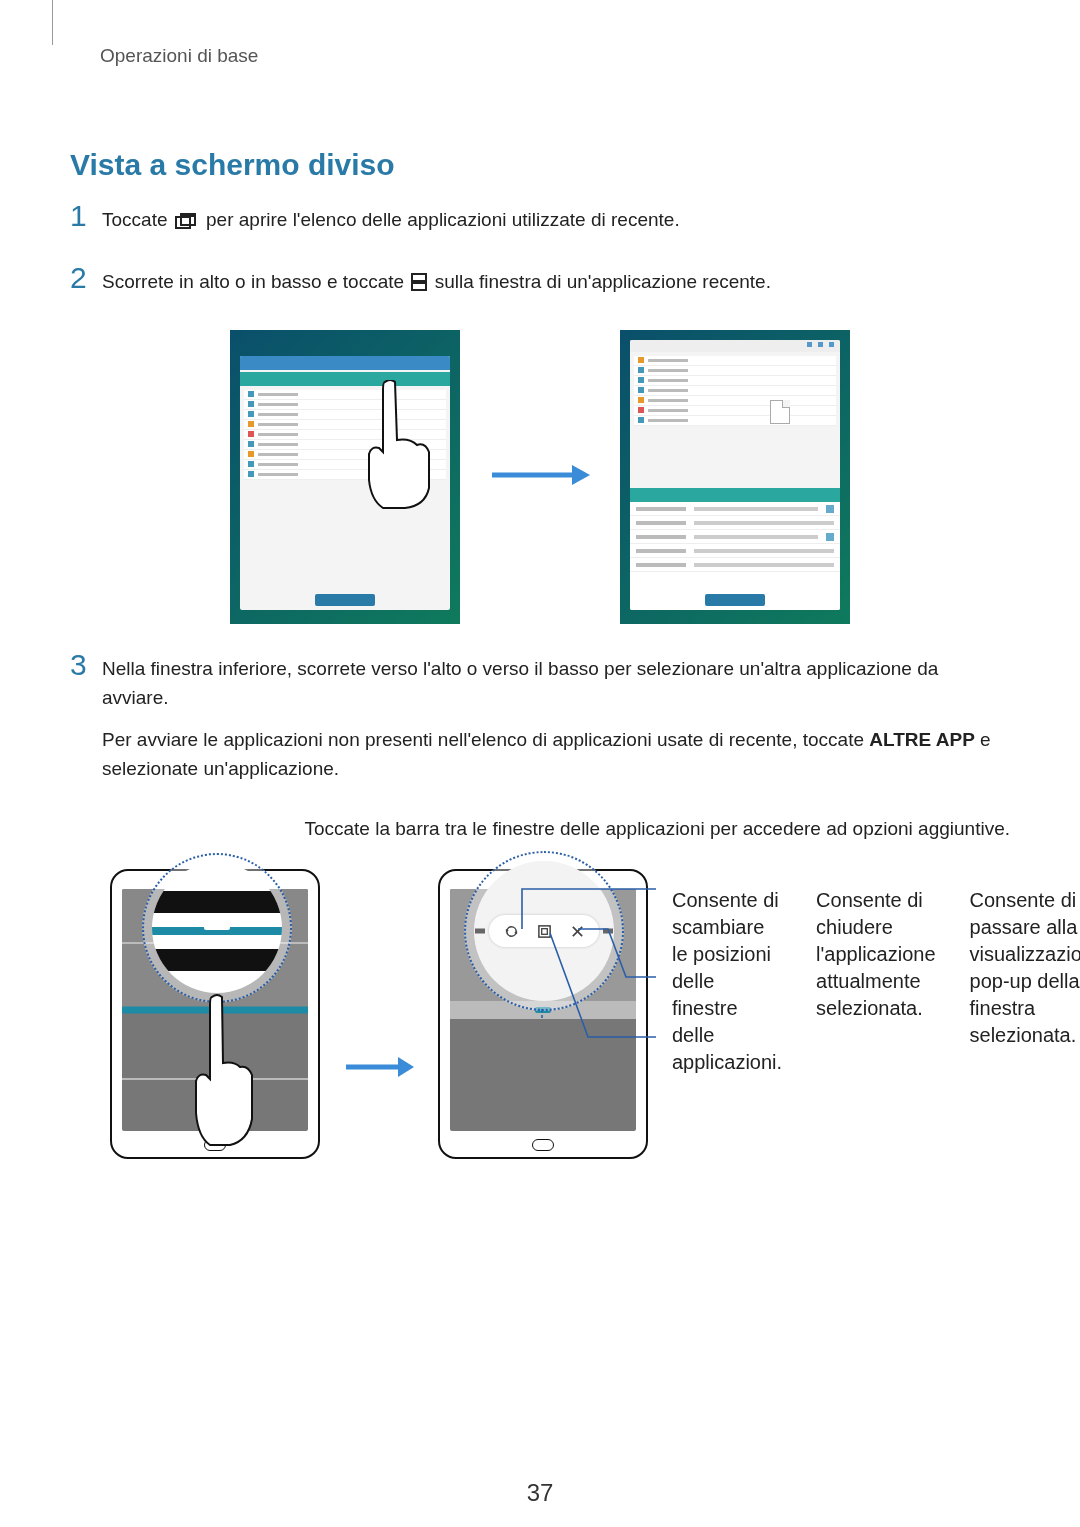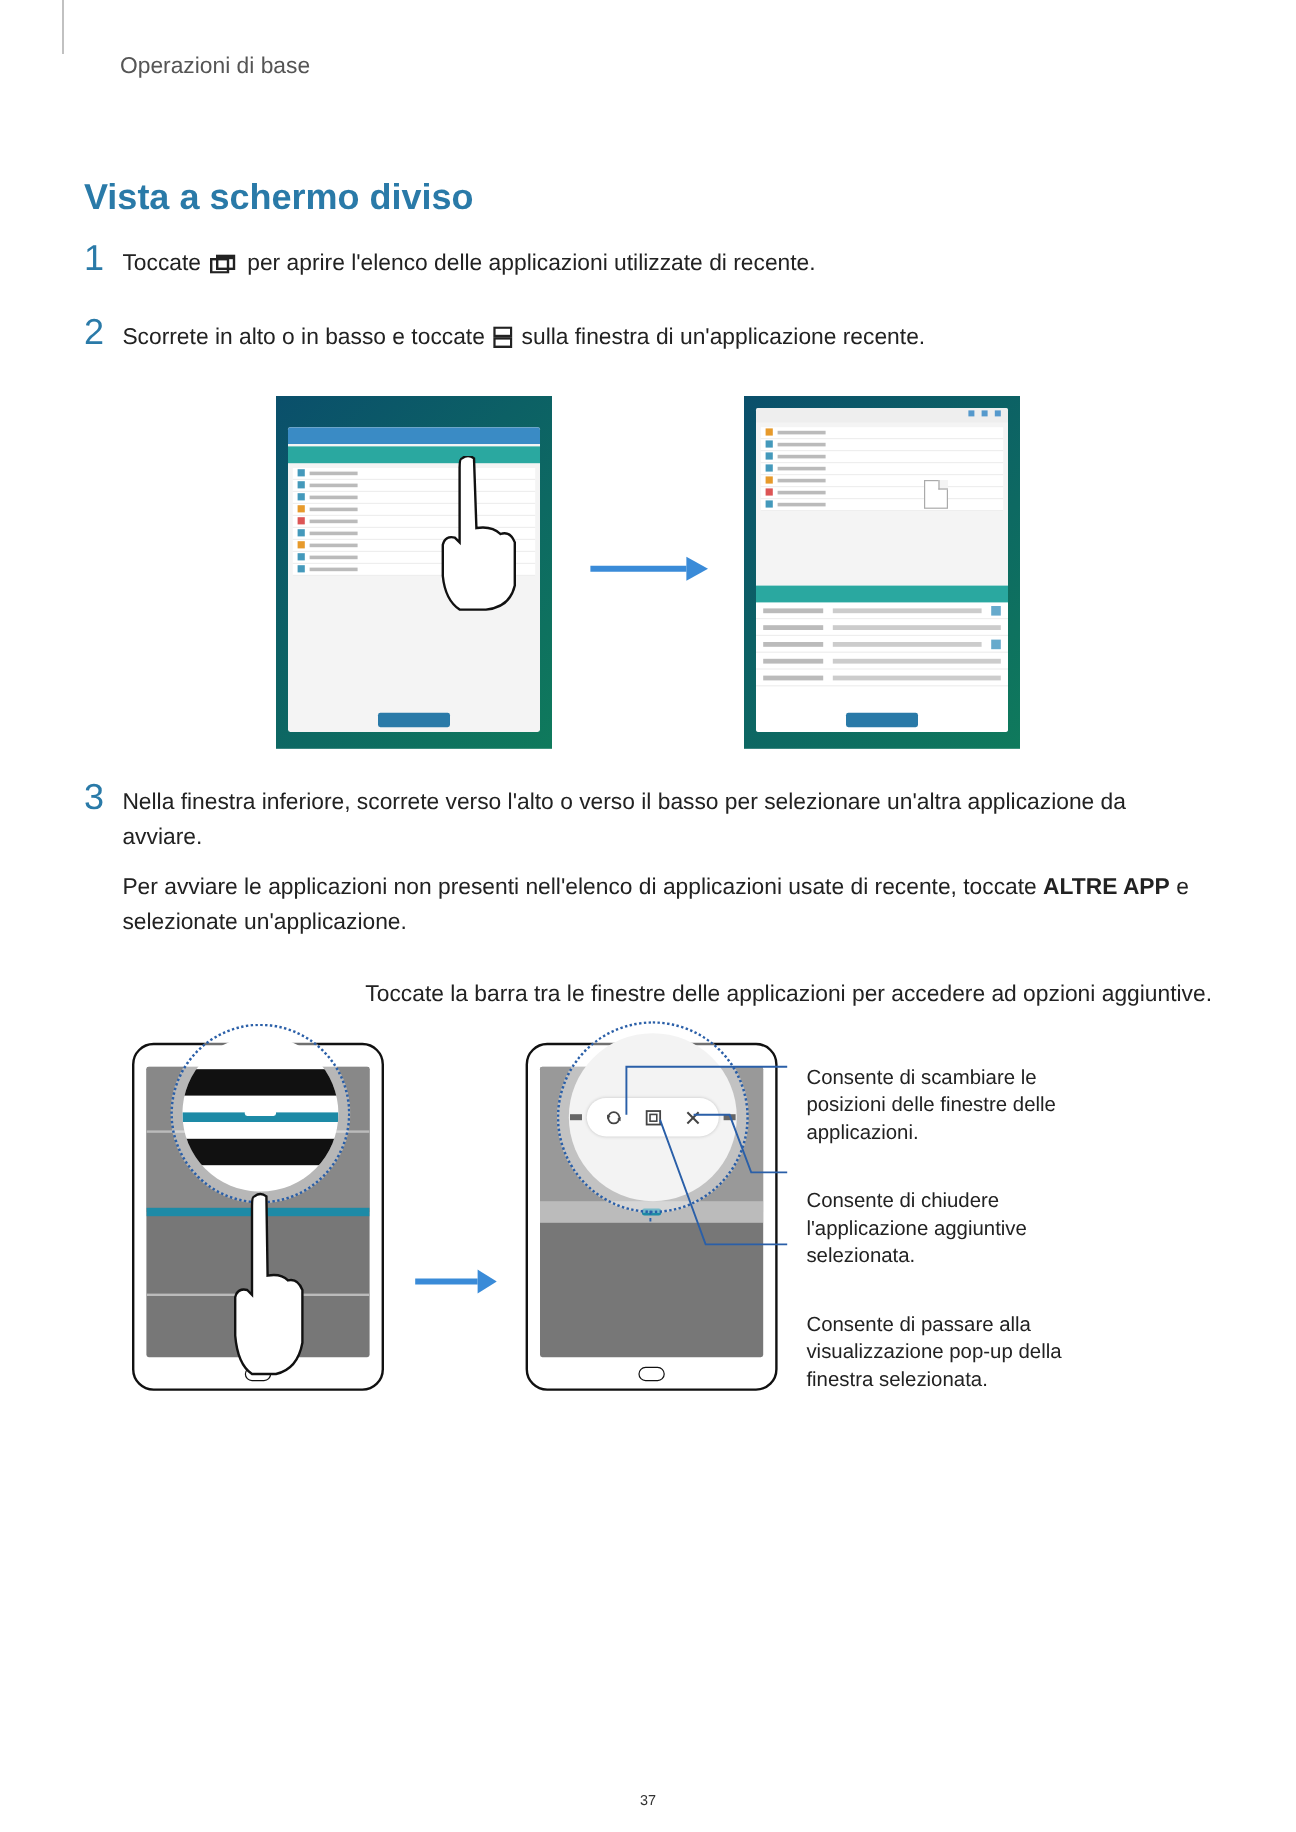--- a/index.html
+++ b/index.html
@@ -197,39 +197,39 @@
     position:relative;
   }
   .pill-ic{width:15px;height:15px;}
   .pill::before,.pill::after{content:"";position:absolute;width:10px;height:5px;background:#666;top:50%;transform:translateY(-50%);}
   .pill::before{left:-14px;}
   .pill::after{right:-14px;}
   .tablet.right .divider-strip{position:absolute;left:0;right:0;top:50%;height:18px;background:#bbb;transform:translateY(-50%);}
   .tablet.right .divider-strip .grip{position:absolute;left:50%;top:50%;width:16px;height:6px;background:#1d8aa6;border-radius:2px;transform:translate(-50%,-50%);}
   
   .callouts {
-    font-size:17px;
+    font-size:20px;
     line-height:1.35;
     color:#222;
     display:flex;
-    flex-direction:column;
+    flex-direction:row;
     gap:34px;
     padding-top:18px;
     max-width: 250px;
   }
   
   .arrow-mid { align-self:center; margin-top:110px; flex-shrink:0;}
   .arrow-mid svg{width:70px;height:26px;}
   
   .page-num {
     position:absolute;
     bottom:20px;
     left:50%;
     transform:translateX(-50%);
-    font-size:12px;
+    font-size:24px;
     color:#333;
   }
 </style>
 </head>
 <body>
 
 <div class="page">
   <div class="left-rule"></div>
   <div class="header-label">Operazioni di base</div>
 
@@ -477,19 +477,19 @@
       <svg style="position:absolute;left:0;top:0;width:230px;height:300px;pointer-events:none;">
         <path d="M84 60 L84 20 L218 20" fill="none" stroke="#2a5fa8" stroke-width="1.6"></path>
         <path d="M140 60 L170 60 L188 108 L218 108" fill="none" stroke="#2a5fa8" stroke-width="1.6"></path>
         <path d="M112 64 L150 168 L218 168" fill="none" stroke="#2a5fa8" stroke-width="1.6"></path>
         <path d="M104 140 L104 152" fill="none" stroke="#2a5fa8" stroke-width="1.6" stroke-dasharray="3 3"></path>
       </svg>
     </div>
 
     <div class="callouts">
       <div>Consente di scambiare le posizioni delle finestre delle applicazioni.</div>
-      <div>Consente di chiudere l'applicazione aggiuntive selezionata.</div>
+      <div>Consente di chiudere l'applicazione attualmente selezionata.</div>
       <div>Consente di passare alla visualizzazione pop-up della finestra selezionata.</div>
     </div>
   </div>
 
   <div class="page-num">37</div>
 </div>
 
 </body></html>

